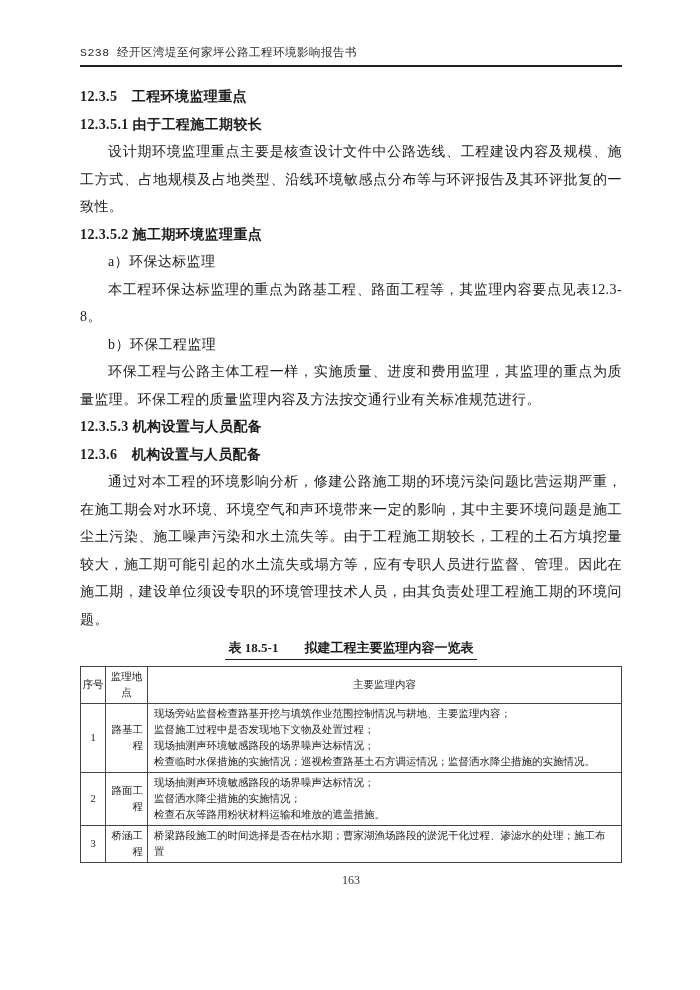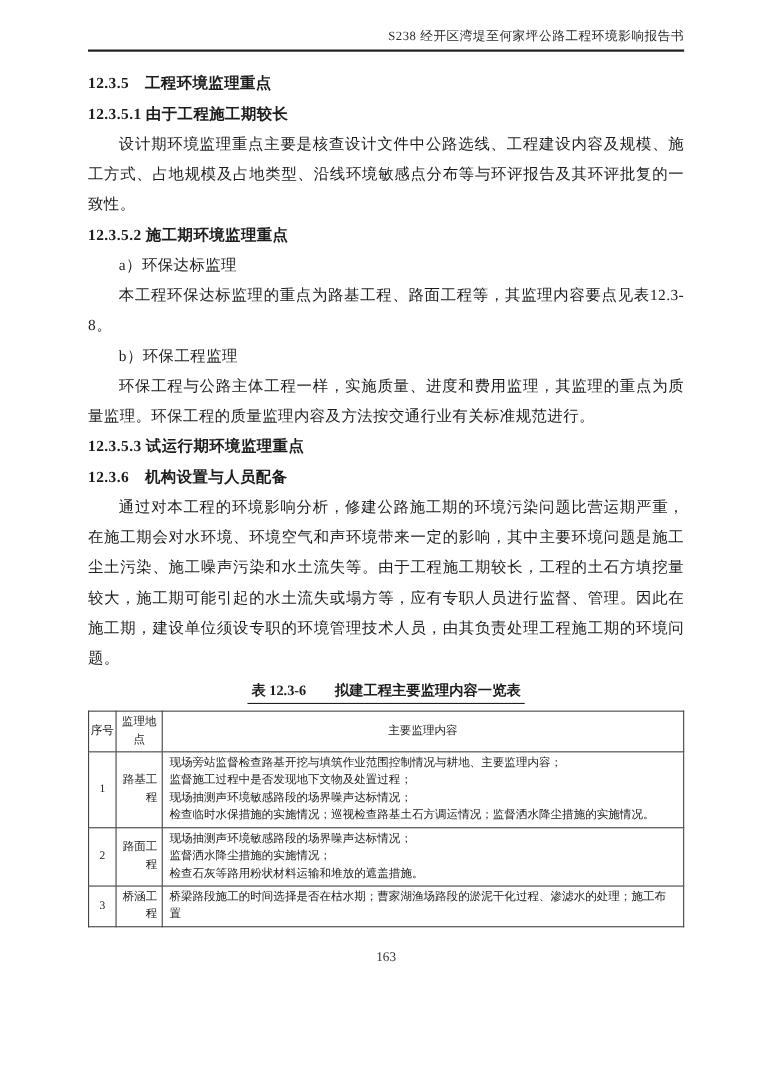--- a/index.html
+++ b/index.html
@@ -11,26 +11,26 @@
     background: #ffffff;
     position: relative;
     font-family: "Liberation Serif", "DejaVu Serif", serif;
     color: #1c1c1c;
     overflow: hidden;
   }
   .inner {
     padding: 0 78px 0 80px;
   }
   .doc-header {
-    margin-top: 26px;
-    text-align: right;
+    margin-top: 46px;
     font-size: 11.5px;
     line-height: 14px;
     color: #2a2a2a;
     letter-spacing: 0.5px;
+    font-family: Liberation Mono, monospace;
   }
   .header-rule {
     margin-top: 5px;
     border: none;
     border-top: 2px solid #1f1f1f;
     height: 0;
   }
   .content {
     margin-top: 16px;
     font-size: 14px;
@@ -80,21 +80,21 @@
     height: 32px;
   }
   td.cell-no { text-align: center; padding: 2px 1px; }
   td.cell-loc { text-align: right; padding: 2px 4px; }
   td.cell-content {
     text-align: left;
     padding: 2px 6px;
     white-space: pre-line;
   }
   .page-number {
-    margin-top: 20px;
+    margin-top: 10px;
     text-align: center;
     font-size: 12px;
     color: #333;
   }
 </style>
 </head>
 <body>
 
 <div class="page">
   <div class="inner">
@@ -104,27 +104,27 @@
 
     <div class="content">
       <div class="h-num">12.3.5　工程环境监理重点</div>
       <div class="h-num">12.3.5.1 由于工程施工期较长</div>
       <div class="para">设计期环境监理重点主要是核查设计文件中公路选线、工程建设内容及规模、施工方式、占地规模及占地类型、沿线环境敏感点分布等与环评报告及其环评批复的一致性。</div>
       <div class="h-num">12.3.5.2 施工期环境监理重点</div>
       <div class="sub-item">a）环保达标监理</div>
       <div class="para">本工程环保达标监理的重点为路基工程、路面工程等，其监理内容要点见表12.3-8。</div>
       <div class="sub-item">b）环保工程监理</div>
       <div class="para">环保工程与公路主体工程一样，实施质量、进度和费用监理，其监理的重点为质量监理。环保工程的质量监理内容及方法按交通行业有关标准规范进行。</div>
-      <div class="h-num">12.3.5.3 试运行期环境监理重点</div>
+      <div class="h-num">12.3.5.3 机构设置与人员配备</div>
       <div class="h-num">12.3.6　机构设置与人员配备</div>
       <div class="para">通过对本工程的环境影响分析，修建公路施工期的环境污染问题比营运期严重，在施工期会对水环境、环境空气和声环境带来一定的影响，其中主要环境问题是施工尘土污染、施工噪声污染和水土流失等。由于工程施工期较长，工程的土石方填挖量较大，施工期可能引起的水土流失或塌方等，应有专职人员进行监督、管理。因此在施工期，建设单位须设专职的环境管理技术人员，由其负责处理工程施工期的环境问题。</div>
     </div>
 
     <div class="table-caption">
-      <span class="caption-text">表 12.3-6　　拟建工程主要监理内容一览表</span>
+      <span class="caption-text">表 18.5-1　　拟建工程主要监理内容一览表</span>
     </div>
 
     <table class="monitor-table">
       <colgroup>
         <col class="c-no">
         <col class="c-loc">
         <col class="c-content">
       </colgroup>
       <thead>
         <tr>

